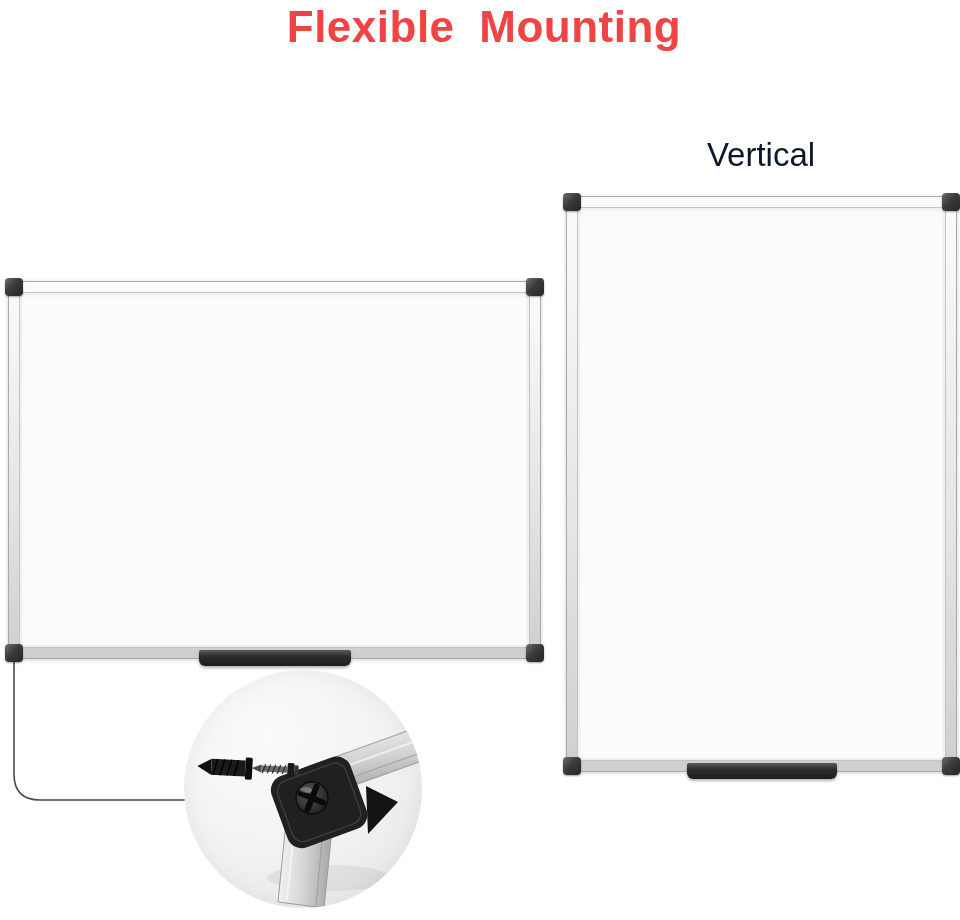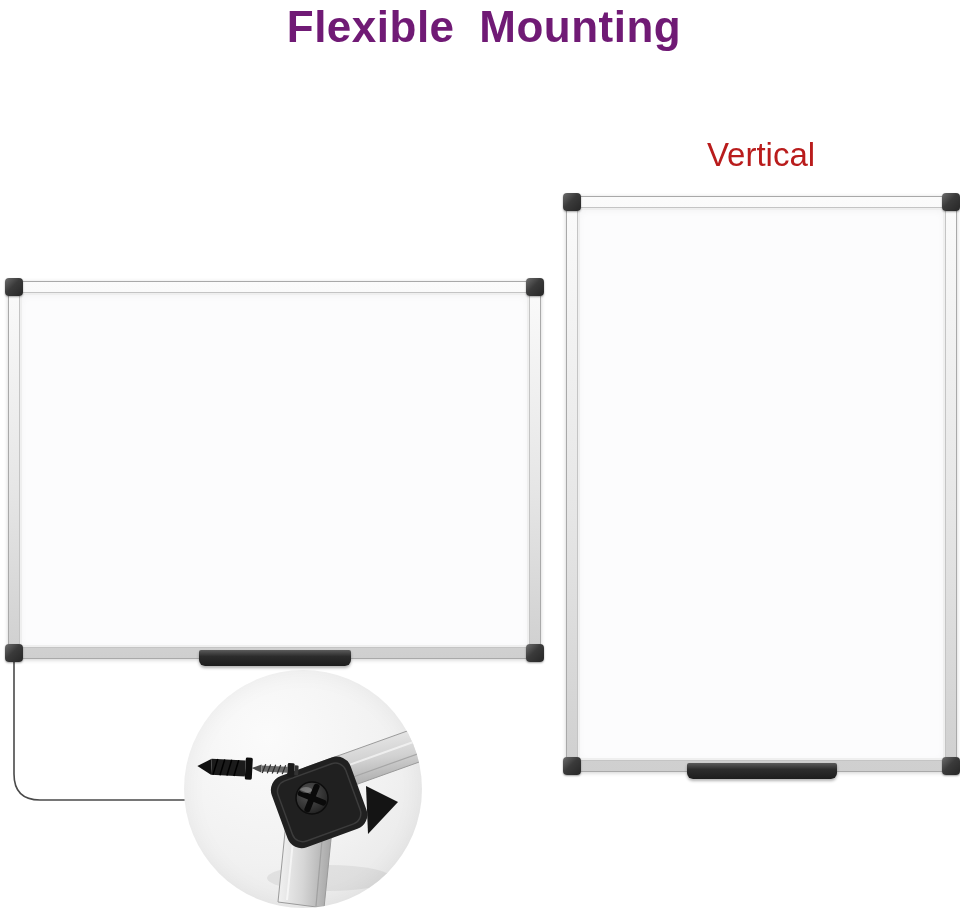--- a/index.html
+++ b/index.html
@@ -2,25 +2,25 @@
 <html><head>
 <meta charset="utf-8">
 <style>
   html,body{margin:0;padding:0;background:#ffffff;}
   .page{
     position:relative;width:960px;height:920px;background:#ffffff;
     overflow:hidden;font-family:"Liberation Sans",sans-serif;
   }
   .title{
     position:absolute;top:0;left:8px;right:0;text-align:center;
-    font-size:44px;font-weight:700;color:#701a75;letter-spacing:.5px;
+    font-size:44px;font-weight:700;color:#ef4444;letter-spacing:.5px;
     word-spacing:12px;padding-top:2px;
   }
   .board-label{
-    position:absolute;text-align:center;font-size:33px;color:#b91c1c;
+    position:absolute;text-align:center;font-size:33px;color:#0f172a;
     font-weight:400;
   }
   .label-horizontal{left:6px;top:205px;width:536px;}
   .label-vertical{left:565px;top:136px;width:392px;}
 
   .board{
     position:absolute;border:1px solid #a9a9a9;border-radius:2px;
     background:linear-gradient(180deg,#fbfbfb 0%,#e6e6e6 55%,#cfcfcf 100%);
     box-shadow:0 1px 4px rgba(0,0,0,.18);
   }

